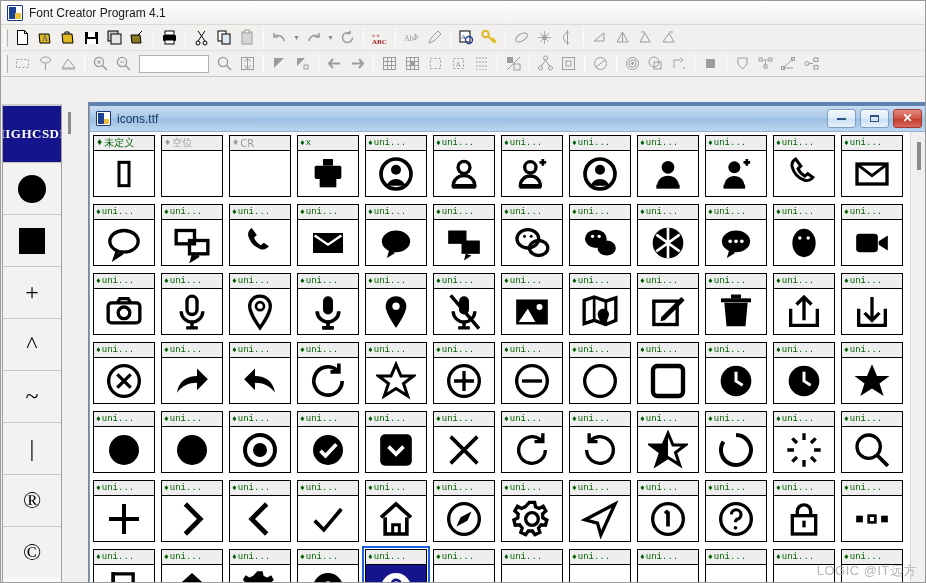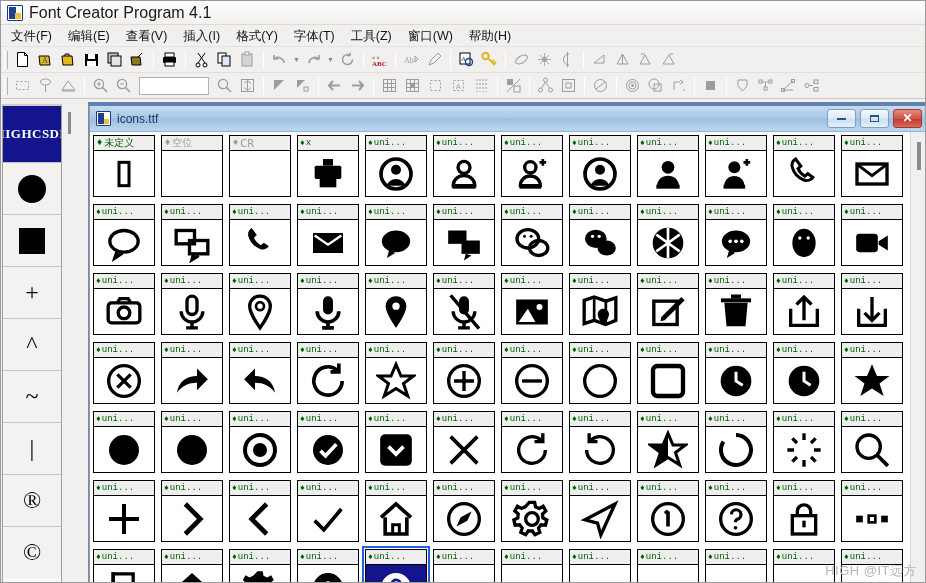--- a/index.html
+++ b/index.html
@@ -42,21 +42,21 @@
     width: 7px; height: 12px;
     background: #1d3f96;
   }
   .app-icon::after {
     content: "";
     position: absolute; right: 1px; bottom: 1px;
     width: 6px; height: 6px;
     background: #e8c33a;
   }
   .title-text {
-    font-size: 16px; color: #1a1a1a;
+    font-size: 12px; color: #1a1a1a;
     white-space: nowrap;
   }
 
   
   .menubar {
     height: 22px;
     background: #f1f0ef;
     display: flex; align-items: center;
     padding-left: 2px;
     border-bottom: 1px solid #e4e2e0;
@@ -338,31 +338,20 @@
 </head>
 <body>
 
 <div id="app">
 
   <div class="titlebar">
     <div class="app-icon"></div>
     <div class="title-text">Font Creator Program 4.1</div>
   </div>
 
-  <div class="menubar" id="menubar">
-      <div class="menu-item">文件(F)</div>
-      <div class="menu-item">编辑(E)</div>
-      <div class="menu-item">查看(V)</div>
-      <div class="menu-item">插入(I)</div>
-      <div class="menu-item">格式(Y)</div>
-      <div class="menu-item">字体(T)</div>
-      <div class="menu-item">工具(Z)</div>
-      <div class="menu-item">窗口(W)</div>
-      <div class="menu-item">帮助(H)</div>
-    </div>
 
   <div class="toolbar" id="tb1">
       <div class="tb-grip"></div>
       <div class="tb-btn">
         <svg width="17" height="17" viewBox="0 0 17 17">
           <path d="M3.5 1.5h7l3 3v11h-10z" fill="#fff" stroke="#000"></path>
           <path d="M10.5 1.5v3h3" fill="none" stroke="#000"></path>
         </svg>
       </div>
       <div class="tb-btn">
@@ -1755,14 +1744,14 @@
               </div>
             </div>
         </div>
         <div class="gridscroll">
           <div class="thumb"></div>
         </div>
       </div>
     </div>
   </div>
 
-  <div class="watermark">HIGH @IT远方</div>
+  <div class="watermark">LOGIC @IT远方</div>
 </div>
 
 </body></html>

